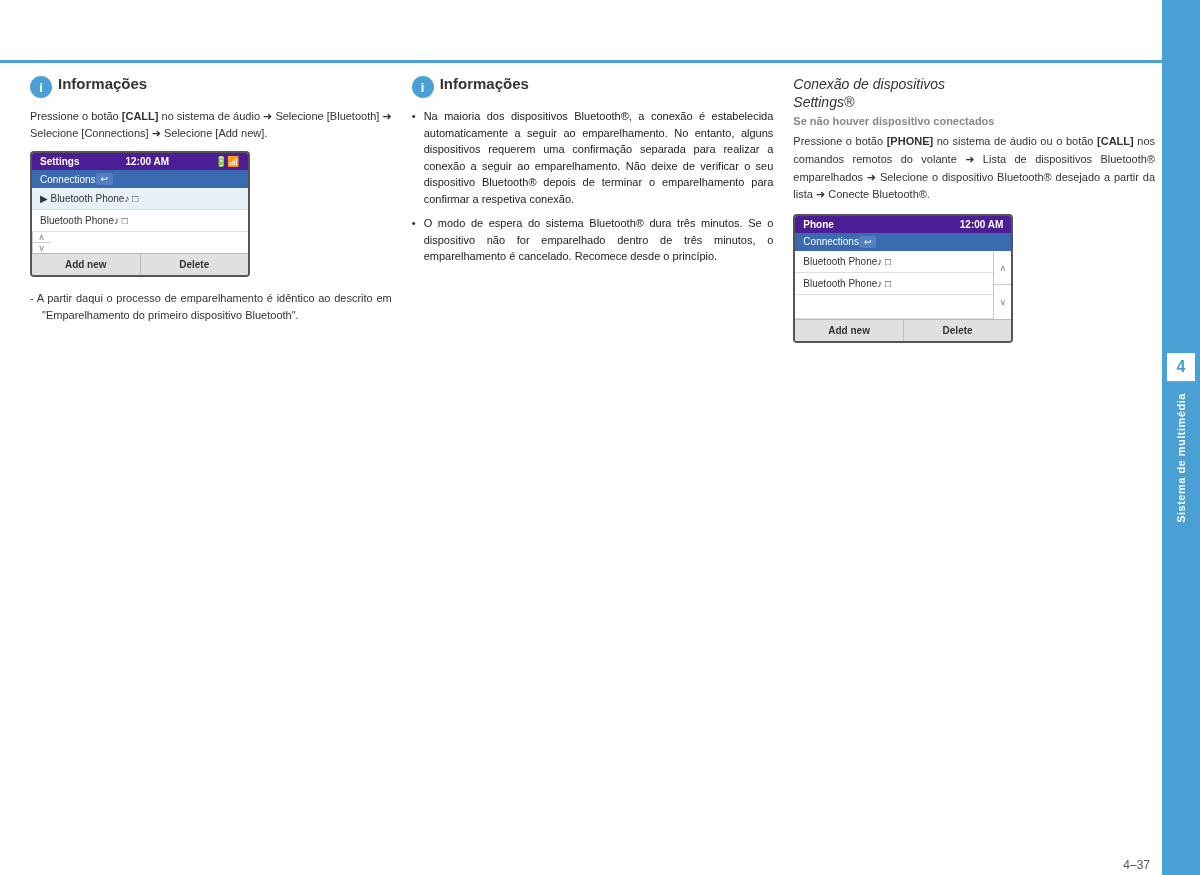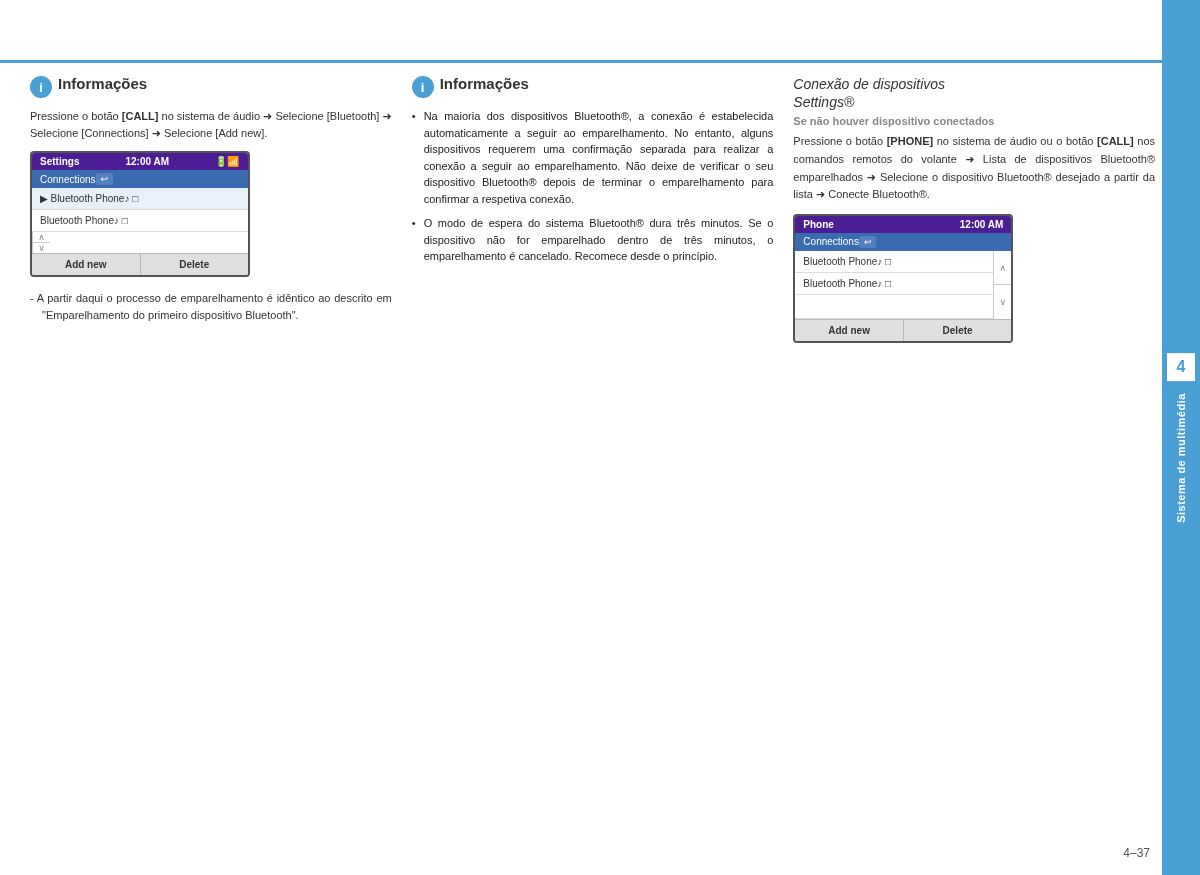--- a/index.html
+++ b/index.html
@@ -263,21 +263,21 @@
       line-height: 1.5;
       text-align: justify;
       margin-top: 13px;
       padding-left: 12px;
       text-indent: -12px;
     }
 
     
     .page-number {
       position: absolute;
-      bottom: 15px;
+      bottom: 3px;
       right: 50px;
       font-size: 12px;
       color: #555;
     }
   </style>
 </head>
 <body>
 
 <div class="top-line"></div>
 

